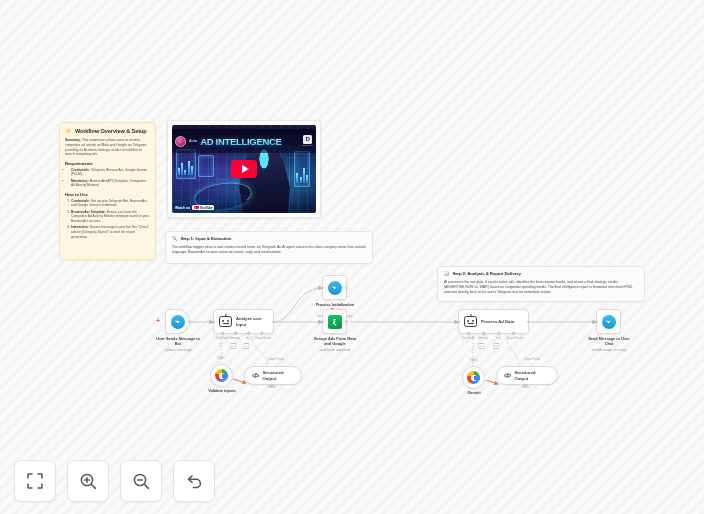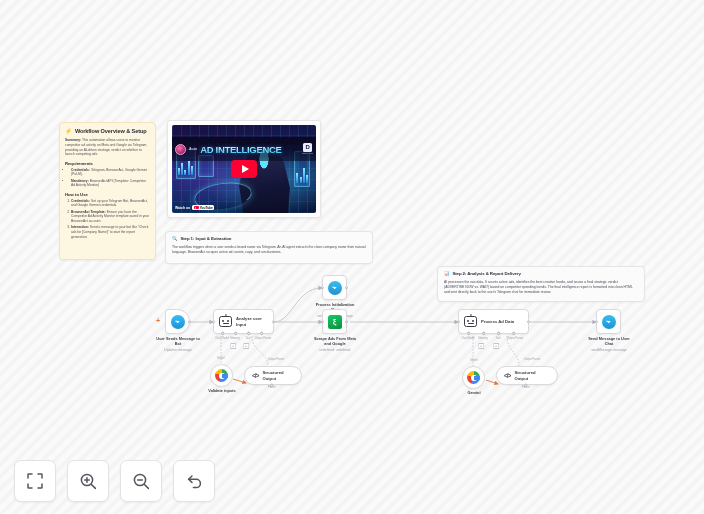--- a/index.html
+++ b/index.html
@@ -86,21 +86,21 @@
       radial-gradient(ellipse at 22% 55%, rgba(110,70,230,.45) 0%, rgba(10,20,60,0) 52%),
       linear-gradient(165deg, #1b1145 0%, #131a4e 38%, #0d2a5e 68%, #081536 100%);
   }
   .vid-grid {
     position: absolute; inset: 0;
     background-image:
       repeating-linear-gradient(90deg, rgba(90,200,255,.12) 0 1px, transparent 1px 9px),
       repeating-linear-gradient(0deg, rgba(90,200,255,.08) 0 1px, transparent 1px 11px);
   }
   .vid-banner {
-    position: absolute; left: 0; right: 0; top: 12px; height: 17px;
+    position: absolute; left: 0; right: 0; top: 4px; height: 17px;
     background: linear-gradient(180deg, rgba(9,7,30,.93), rgba(9,7,30,.55));
     display: flex; align-items: center; padding: 12px 3px; gap: 3px;
   }
   .vid-av {
     width: 11px; height: 11px; border-radius: 50%;
     background: radial-gradient(circle at 40% 35%, #ff6fae, #9b2a6e 70%, #40123a);
     border: .6px solid #ff9ccd; flex: none;
   }
   .vid-auto { font-size: 3.4px; color: #cfd6ff; font-weight: bold; letter-spacing: .1px; }
   .vid-title {

